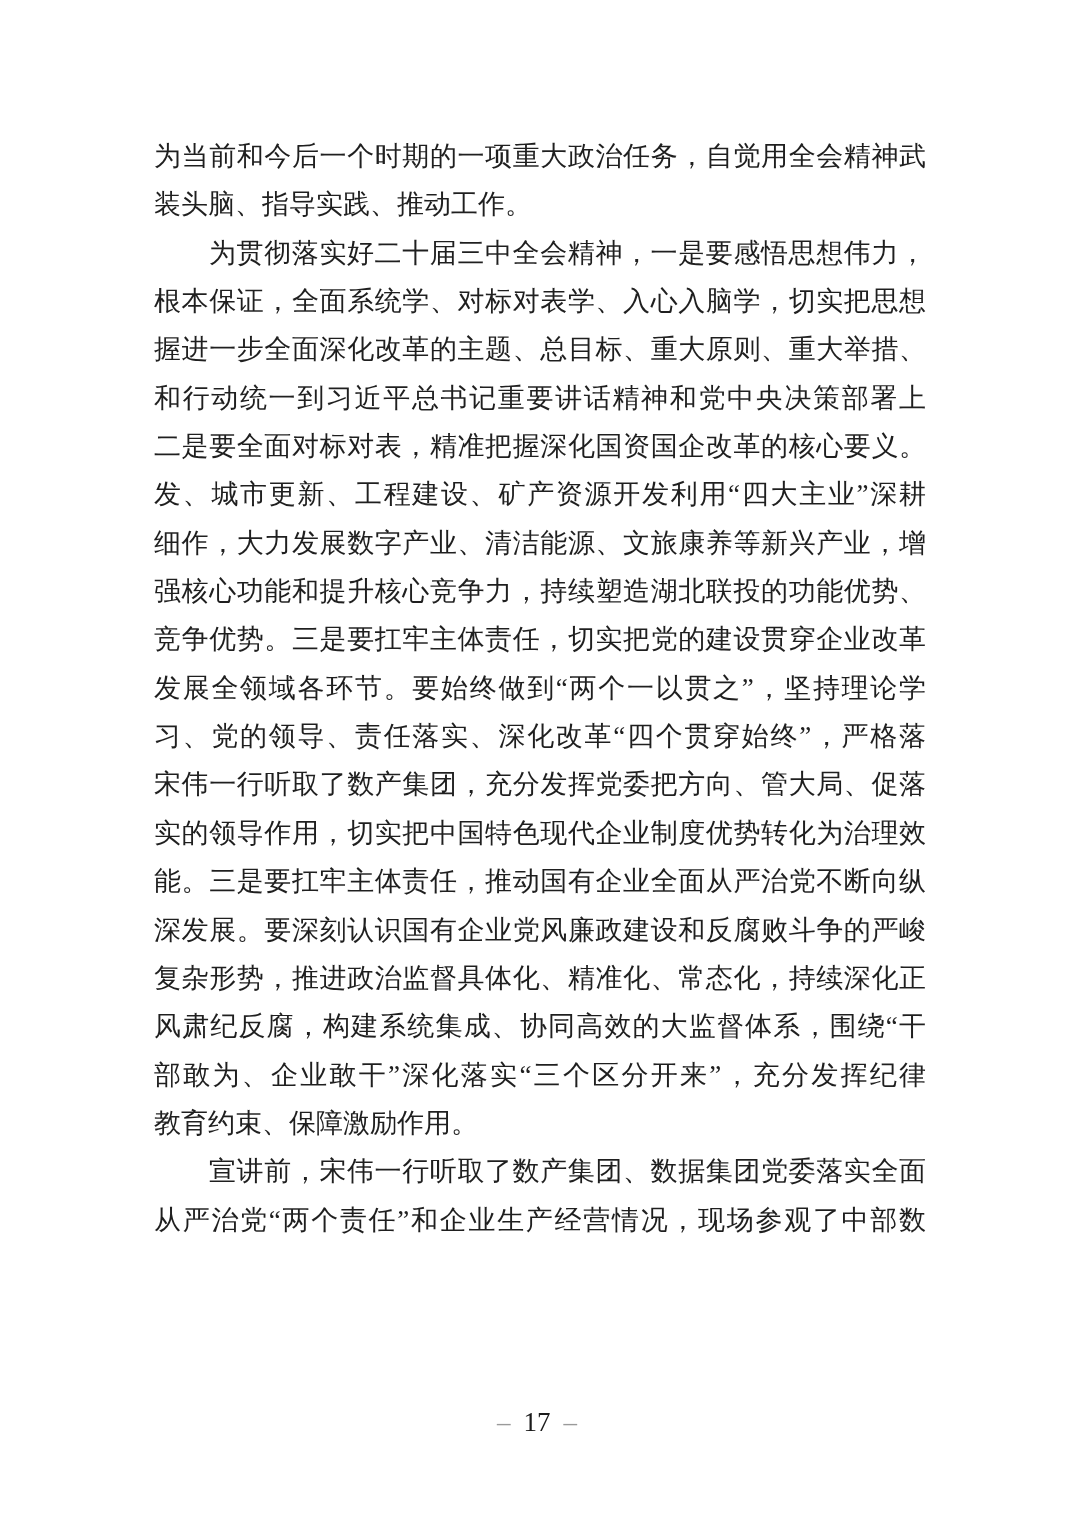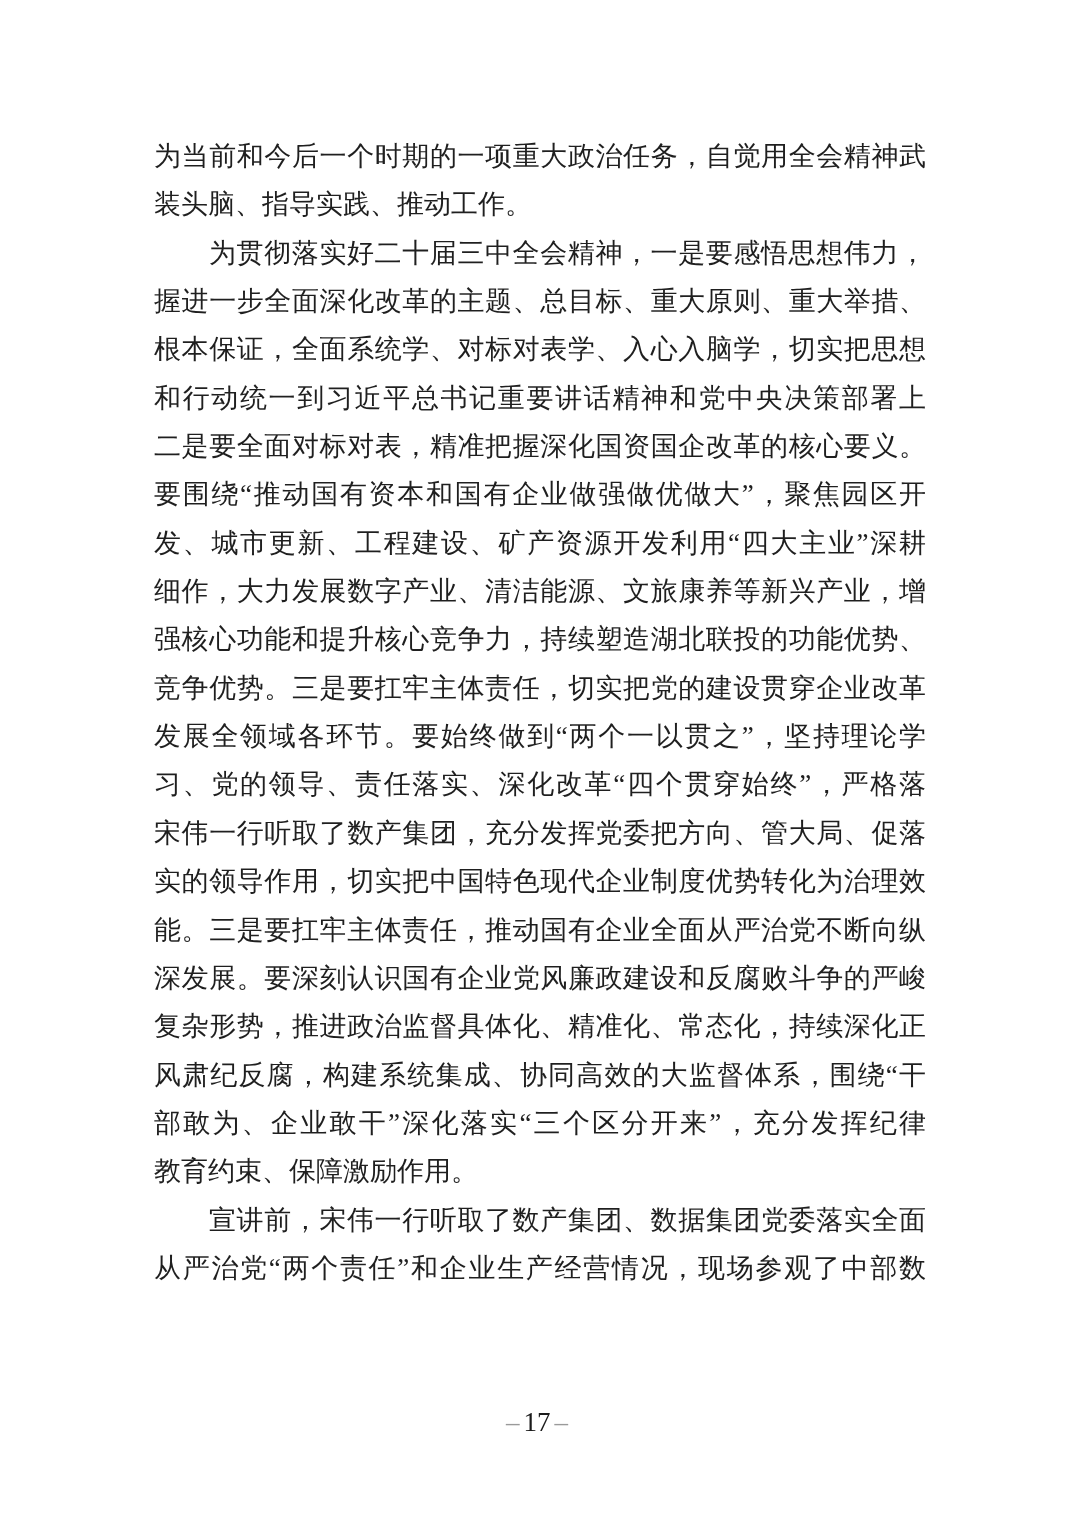--- a/index.html
+++ b/index.html
@@ -50,36 +50,35 @@
     width: 1074px;
     text-align: center;
     font-size: 27px;
     line-height: 36px;
   }
   .footer .dash {
     color: #9a9a9a;
   }
   .footer .num {
     color: #1b1b1b;
-    margin: 0 4px;
+    margin: 0 13px;
   }
 </style>
 </head>
 <body>
 
 <div class="page">
   <div class="content">
     <div class="line">为当前和今后一个时期的一项重大政治任务，自觉用全会精神武</div>
     <div class="line para-end">装头脑、指导实践、推动工作。</div>
     <div class="line indent">为贯彻落实好二十届三中全会精神，一是要感悟思想伟力，</div>
+    <div class="line">根本保证，全面系统学、对标对表学、入心入脑学，切实把思想</div>
     <div class="line">握进一步全面深化改革的主题、总目标、重大原则、重大举措、</div>
-    <div class="line">根本保证，全面系统学、对标对表学、入心入脑学，切实把思想</div>
     <div class="line">和行动统一到习近平总书记重要讲话精神和党中央决策部署上</div>
     <div class="line">二是要全面对标对表，精准把握深化国资国企改革的核心要义。</div>
-    <div class="line">要围绕“推动国有资本和国有企业做强做优做大”，聚焦园区开</div>
     <div class="line">发、城市更新、工程建设、矿产资源开发利用“四大主业”深耕</div>
     <div class="line">细作，大力发展数字产业、清洁能源、文旅康养等新兴产业，增</div>
     <div class="line">强核心功能和提升核心竞争力，持续塑造湖北联投的功能优势、</div>
     <div class="line">竞争优势。三是要扛牢主体责任，切实把党的建设贯穿企业改革</div>
     <div class="line">发展全领域各环节。要始终做到“两个一以贯之”，坚持理论学</div>
     <div class="line">习、党的领导、责任落实、深化改革“四个贯穿始终”，严格落</div>
     <div class="line">宋伟一行听取了数产集团，充分发挥党委把方向、管大局、促落</div>
     <div class="line">实的领导作用，切实把中国特色现代企业制度优势转化为治理效</div>
     <div class="line">能。三是要扛牢主体责任，推动国有企业全面从严治党不断向纵</div>
     <div class="line">深发展。要深刻认识国有企业党风廉政建设和反腐败斗争的严峻</div>

